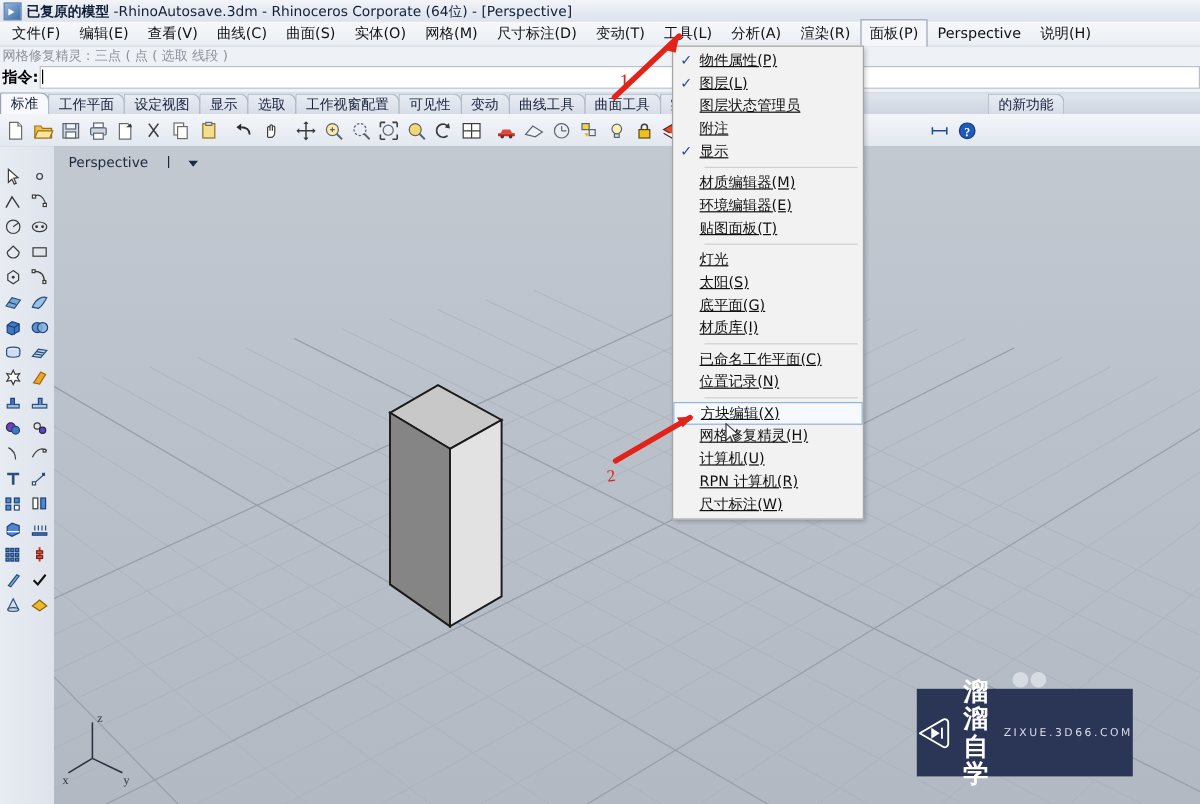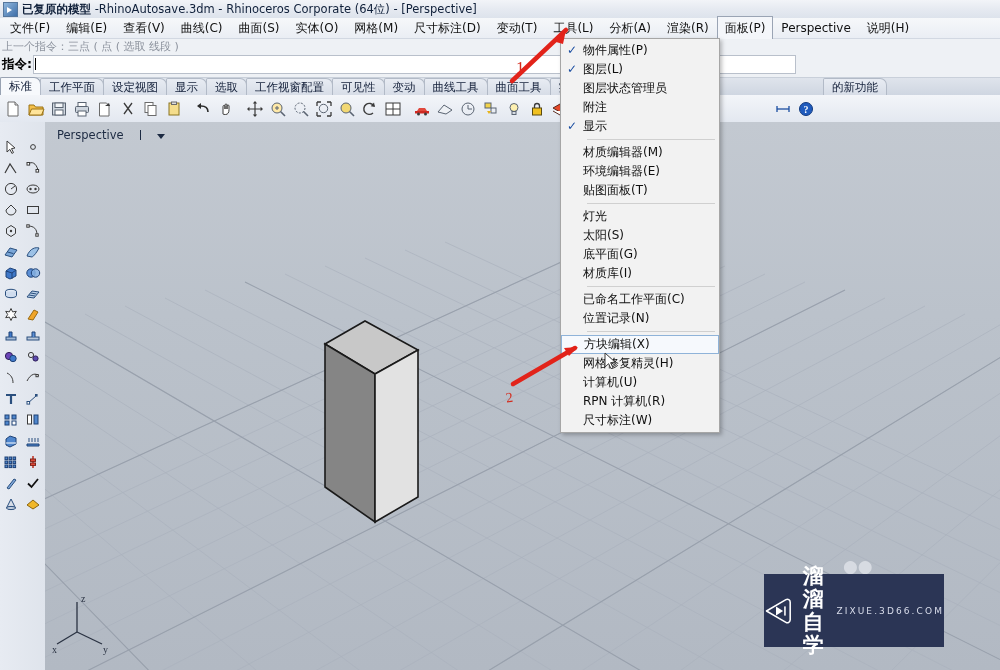--- a/index.html
+++ b/index.html
@@ -47,21 +47,21 @@
   
   .cmdwrap{
     position:absolute;left:0;top:39px;width:1000px;height:38px;
     background:#eef1f5;border-bottom:1px solid #c9d0da;
   }
   .cmd-hist{
     position:absolute;left:2px;top:0px;width:560px;height:14px;
     font-size:11px;color:#3a4354;overflow:hidden;opacity:.55;
   }
   .cmd-line{
-    position:absolute;left:0px;top:15px;width:796px;height:20px;
+    position:absolute;left:0px;top:15px;width:1000px;height:20px;
     display:flex;align-items:center;
   }
   .cmd-label{font-weight:bold;font-size:12.5px;padding:0 1px 0 2px;}
   .cmd-input{
     flex:1;height:17px;background:#fff;border:1px solid #b9c0cb;
     display:flex;align-items:center;padding-left:1px;
   }
   .caret{display:inline-block;width:1px;height:12px;background:#000;}
 
   
@@ -128,21 +128,21 @@
     box-shadow:2px 2px 4px rgba(0,0,0,.25);
     padding:2px 0;z-index:40;
   }
   .dd-item{
     height:19px;display:flex;align-items:center;font-size:12px;color:#101010;
     padding-left:0;cursor:default;position:relative;
   }
   .dd-item .chk{
     width:22px;text-align:center;color:#1b4ea1;font-size:12px;font-weight:bold;line-height:19px;
   }
-  .dd-item .lbl{padding-left:0px;}
+  .dd-item .lbl{padding-left:0px;text-decoration:underline;}
   .dd-item.sel{
     background:#f6f9fd;border:1px solid #8fb3d9;height:17px;margin:0 0;
   }
   .dd-sep{height:1px;background:#d0d0d0;margin:3px 4px 3px 26px;}
 
   
   .watermark{
     position:absolute;left:764px;top:574px;width:180px;height:73px;
     background:#2b3555;display:flex;align-items:center;justify-content:center;gap:9px;z-index:30;
   }
@@ -176,21 +176,21 @@
     <div class="menu-item">变动(T)</div>
     <div class="menu-item">工具(L)</div>
     <div class="menu-item">分析(A)</div>
     <div class="menu-item">渲染(R)</div>
     <div class="menu-item open">面板(P)</div>
     <div class="menu-item">Perspective</div>
     <div class="menu-item">说明(H)</div>
   </div>
 
   <div class="cmdwrap">
-    <div class="cmd-hist">上一个指令：三点 ( 点 ( 选取 线段 )</div>
+    <div class="cmd-hist">网格修复精灵：三点 ( 点 ( 选取 线段 )</div>
     <div class="cmd-line">
       <span class="cmd-label">指令:</span>
       <div class="cmd-input">
         <span class="caret"></span>
       </div>
     </div>
   </div>
 
   <div class="tabstrip">
     <div class="tb-tab active">标准</div>

